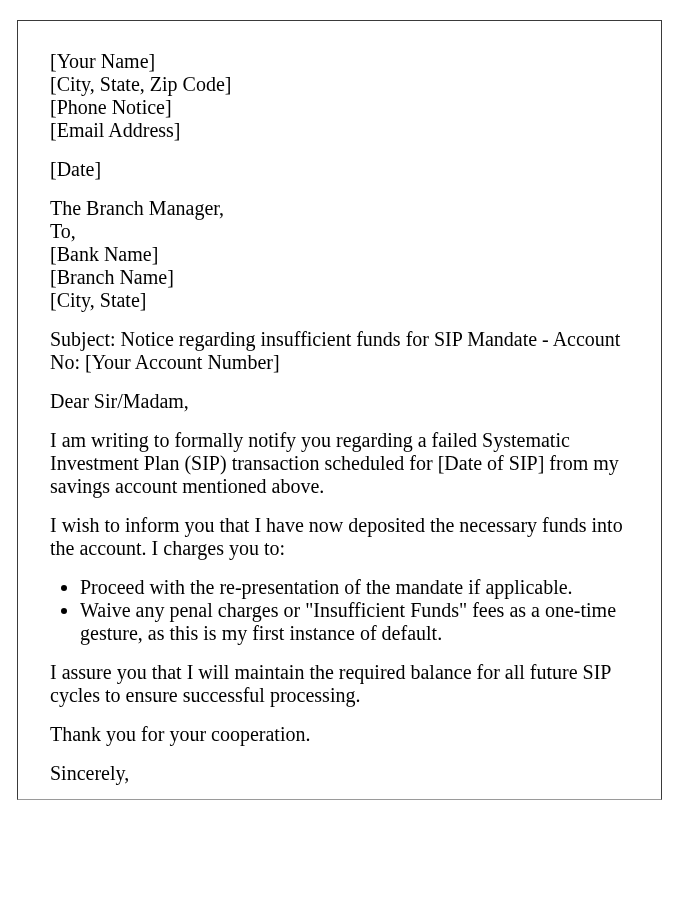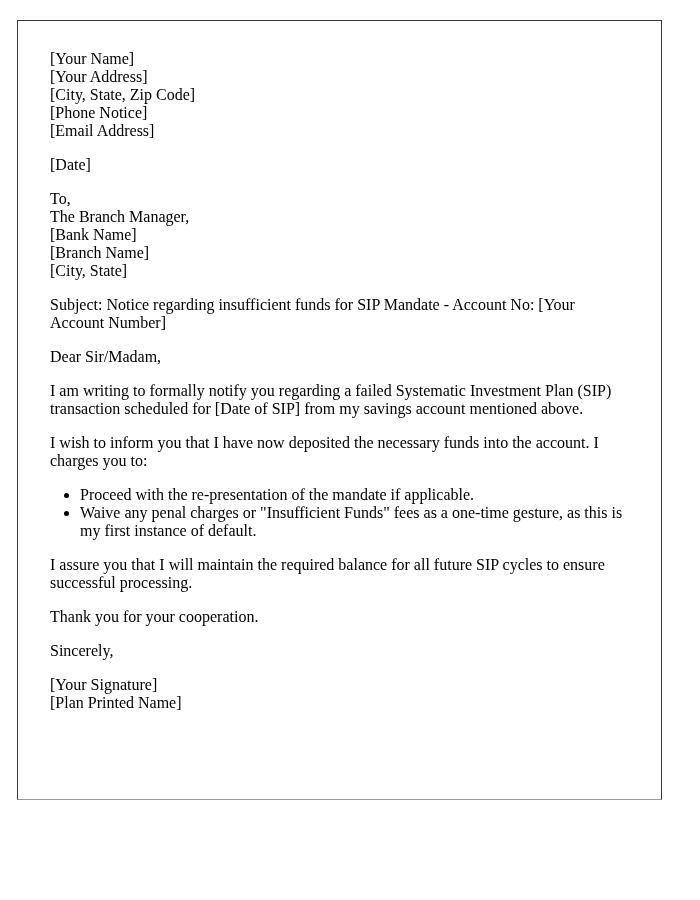--- a/index.html
+++ b/index.html
@@ -17,21 +17,21 @@
   .page-frame {
     position: absolute;
     left: 17px;
     top: 20px;
     width: 645px;
     height: 780px;
     box-sizing: border-box;
     border: 1px solid #3a3a3a;
     border-bottom-color: #9a9a9a;
     padding: 29px 30px 0 32px;
-    font-size: 16px;
+    font-size: 20px;
     line-height: normal;
     overflow: hidden;
     background: #ffffff;
   }
   .block {
     margin: 16px 0;
   }
   .block:first-child {
     margin-top: 0;
   }
@@ -52,31 +52,30 @@
     margin: 0;
   }
 </style>
 </head>
 <body>
 
 <div class="page-frame">
 
   <div class="block">
     <div class="line">[Your Name]</div>
-    <div class="line">[Your Address]</div>
     <div class="line">[City, State, Zip Code]</div>
     <div class="line">[Phone Notice]</div>
     <div class="line">[Email Address]</div>
   </div>
 
   <p class="block">[Date]</p>
 
   <div class="block">
+    <div class="line">The Branch Manager,</div>
     <div class="line">To,</div>
-    <div class="line">The Branch Manager,</div>
     <div class="line">[Bank Name]</div>
     <div class="line">[Branch Name]</div>
     <div class="line">[City, State]</div>
   </div>
 
   <p class="block subject">Subject: Notice regarding insufficient funds for SIP Mandate - Account No: [Your Account Number]</p>
 
   <p class="block">Dear Sir/Madam,</p>
 
   <p class="block">I am writing to formally notify you regarding a failed Systematic Investment Plan (SIP) transaction scheduled for [Date of SIP] from my savings account mentioned above.</p>

